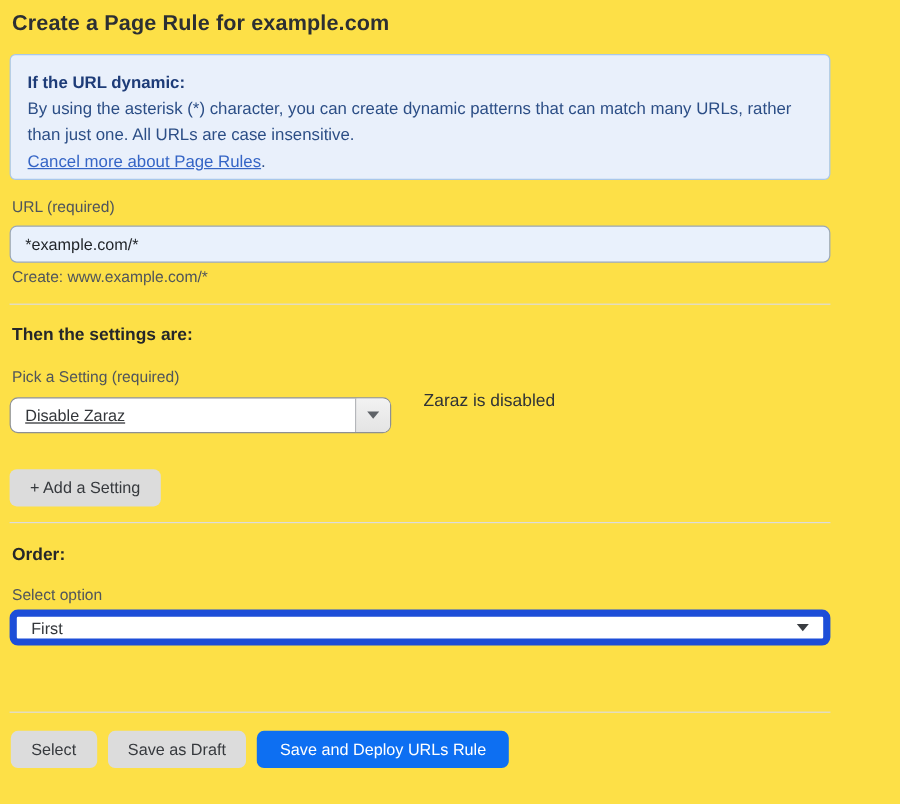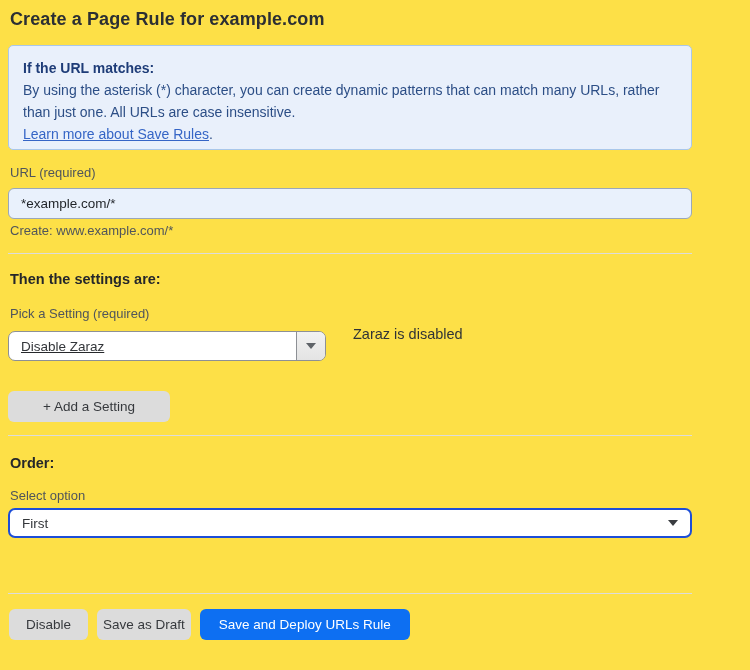--- a/index.html
+++ b/index.html
@@ -141,29 +141,29 @@
     display: inline-flex;
     align-items: center;
     justify-content: center;
   }
   .btn-gray {
     background: #dcdcdc;
     color: #36393d;
   }
   .add-setting-btn {
     left: 8px; top: 391px;
-    padding: 0 35px;
+    padding: 0 17px;
   }
 
   
   .order-select {
     left: 8px; top: 508px;
     width: 684px; height: 30px;
     background: #ffffff;
-    border: 2px solid #1d4ed8;
+    border: 6px solid #1d4ed8;
     border-radius: 7px;
     display: flex;
     align-items: center;
     justify-content: space-between;
     padding: 0 12px;
     cursor: pointer;
   }
   .order-select .value {
     font-size: 13.5px;
     color: #33363a;
@@ -181,38 +181,38 @@
     line-height: 22px;
     color: #53575c;
   }
 
   .actions {
     left: 9px; top: 609px;
     display: flex;
     gap: 9px;
   }
   .btn-cancel { padding: 0 17px; }
-  .btn-draft  { padding: 0 6px; }
+  .btn-draft  { padding: 0 17px; }
   .btn-deploy {
     background: #0d6ff2;
     color: #ffffff;
     padding: 0 19px;
   }
 </style>
 </head>
 <body>
 
 <div class="screen">
 
   <h1 class="abs page-title">Create a Page Rule for example.com</h1>
 
   <div class="abs info-box">
-    <div class="info-heading">If the URL matches:</div>
+    <div class="info-heading">If the URL dynamic:</div>
     <div>By using the asterisk (*) character, you can create dynamic patterns that can match many URLs, rather than just one. All URLs are case insensitive.</div>
-    <div><a class="info-link">Learn more about Save Rules</a><span>.</span></div>
+    <div><a class="info-link">Cancel more about Page Rules</a><span>.</span></div>
   </div>
 
   <div class="abs field-label lbl-url">URL (required)</div>
 
   <input class="abs url-input" type="text" value="*example.com/*" style="">
 
   <div class="abs field-label lbl-example">Create: www.example.com/*</div>
 
   <div class="abs divider div-1"></div>
 
@@ -239,18 +239,18 @@
 
   <div class="abs order-select">
     <span class="value">First</span>
     <span class="tri-down"></span>
   </div>
 
 
   <div class="abs divider div-3"></div>
 
   <div class="abs actions">
-    <button class="btn btn-gray btn-cancel">Disable</button>
+    <button class="btn btn-gray btn-cancel">Select</button>
     <button class="btn btn-gray btn-draft">Save as Draft</button>
     <button class="btn btn-deploy">Save and Deploy URLs Rule</button>
   </div>
 
 </div>
 
 </body></html>

